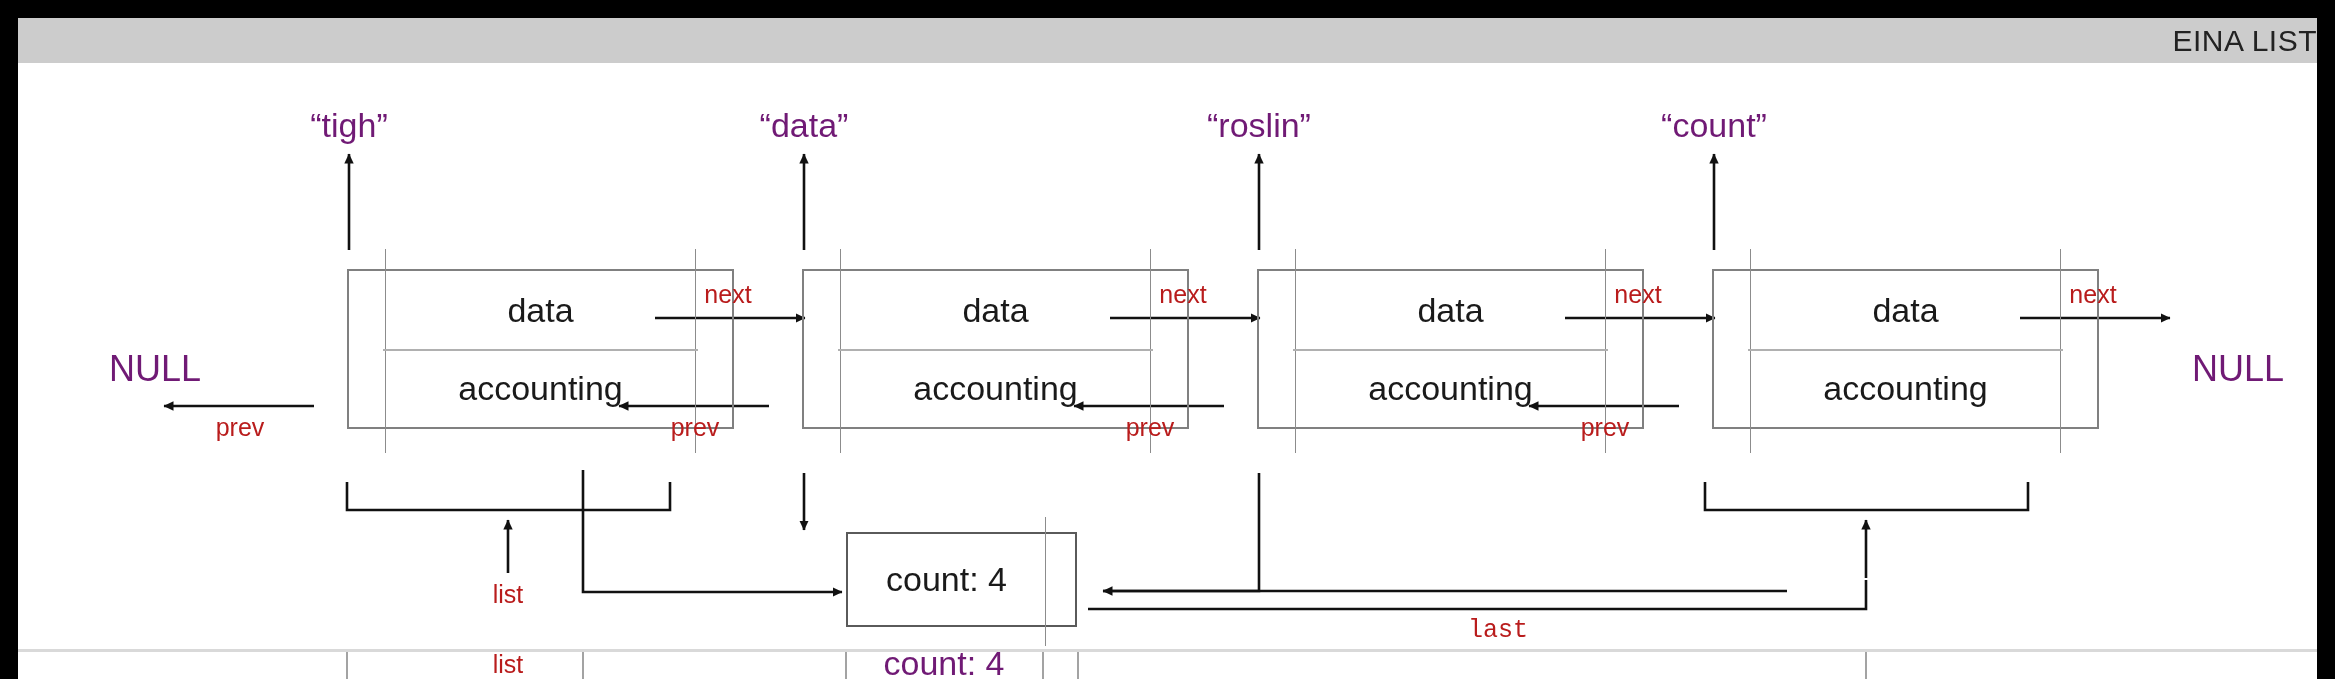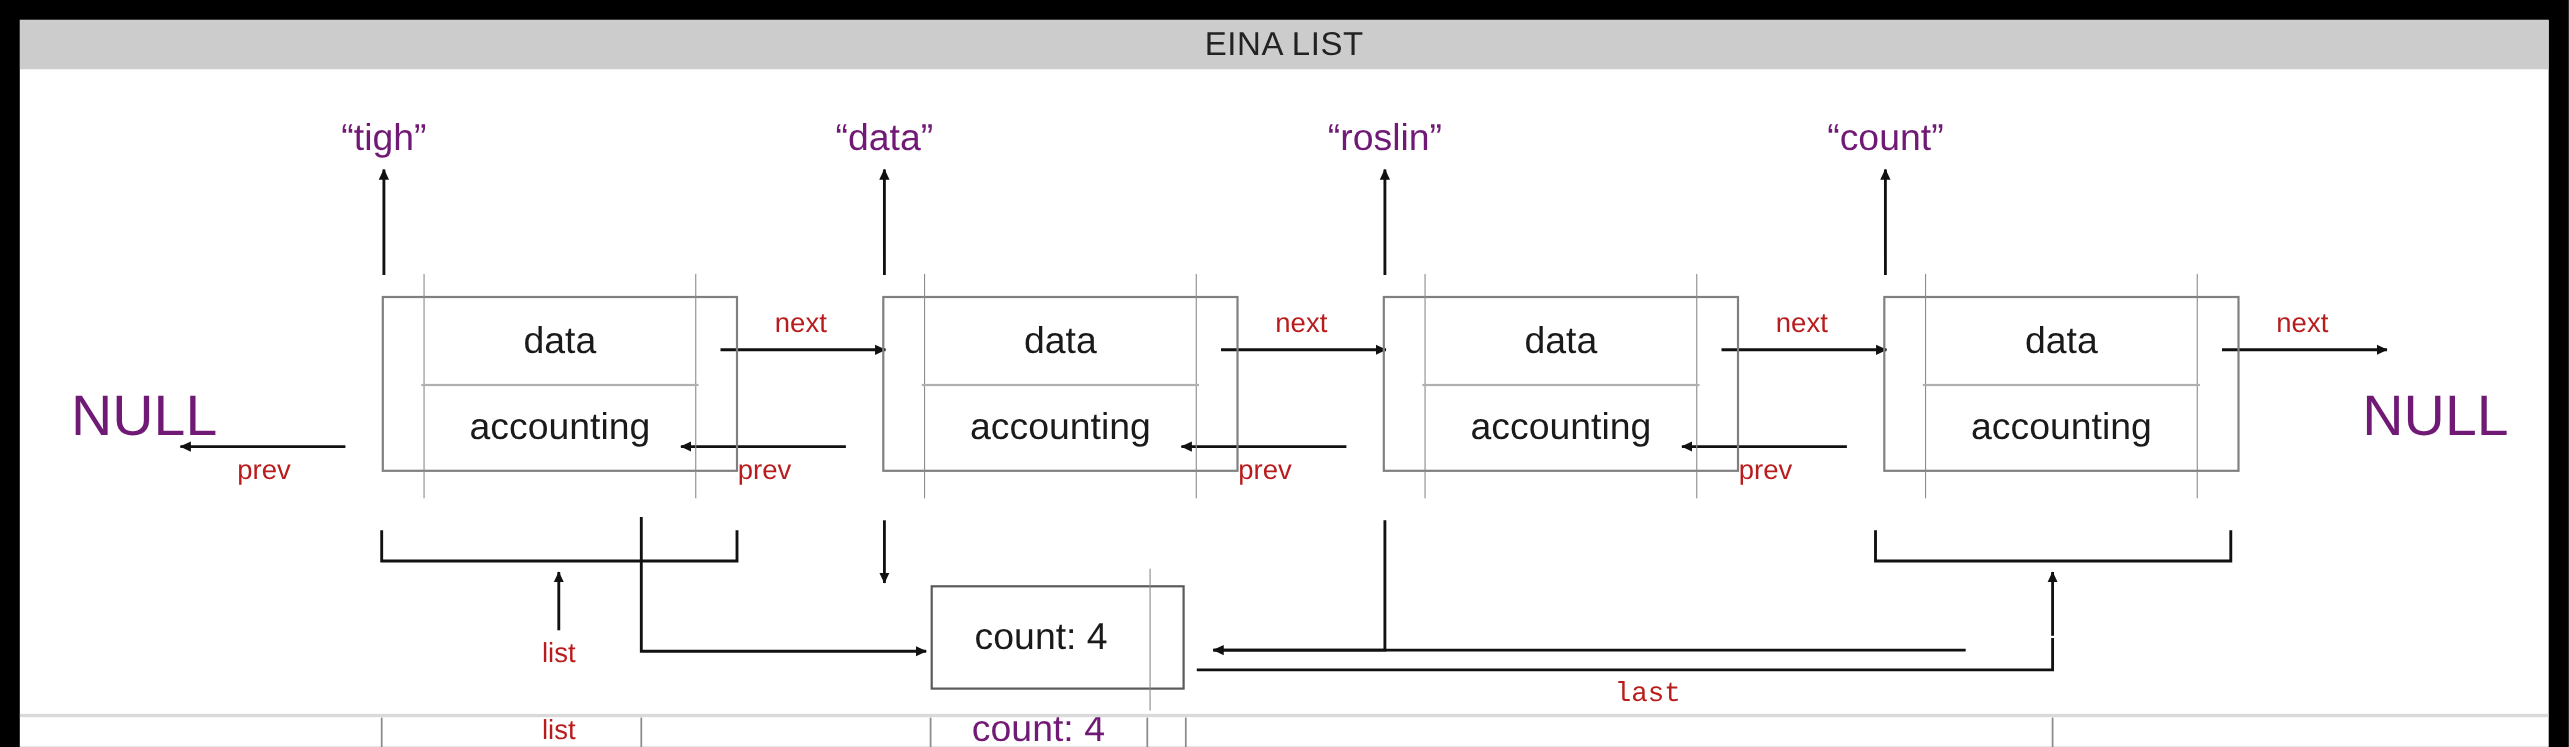--- a/index.html
+++ b/index.html
@@ -27,40 +27,40 @@
     overflow: hidden;
   }
   .titlebar {
     position: absolute;
     left: 0; top: 0;
     width: 2299px;
     height: 45px;
     background: #cccccc;
     display: flex;
     align-items: center;
-    justify-content: center;
+    justify-content: flex-end;
   }
   .titlebar .title {
     font-size: 30px;
     color: #222222;
     letter-spacing: .5px;
   }
 
   
   svg.canvas {
     position: absolute;
     left: 0; top: 0;
     width: 2299px;
     height: 661px;
   }
 
   
   .node {
     position: absolute;
-    width: 324px;
+    width: 387px;
     height: 160px;
     border: 2px solid #808080;
     background: transparent;
   }
   .node .cell {
     position: absolute;
     left: 0;
     width: 100%;
     height: 50%;
     display: flex;
@@ -118,21 +118,21 @@
     background: #8c8c8c;
   }
 
   
   .txt {
     position: absolute;
     white-space: nowrap;
   }
   .txt.dark  { color: #701a75; }
   .txt.gray  { color: #b91c1c; }
-  .txt.big   { font-size: 52px; }
+  .txt.big   { font-size: 36px; margin-left: 24px; }
   .txt.mid   { font-size: 34px; }
   .txt.small { font-size: 25px; }
   .txt.c { transform: translateX(-50%); }
 
   
   .strip-divider {
     position: absolute;
     left: 0;
     top: 631px;
     width: 2299px;

